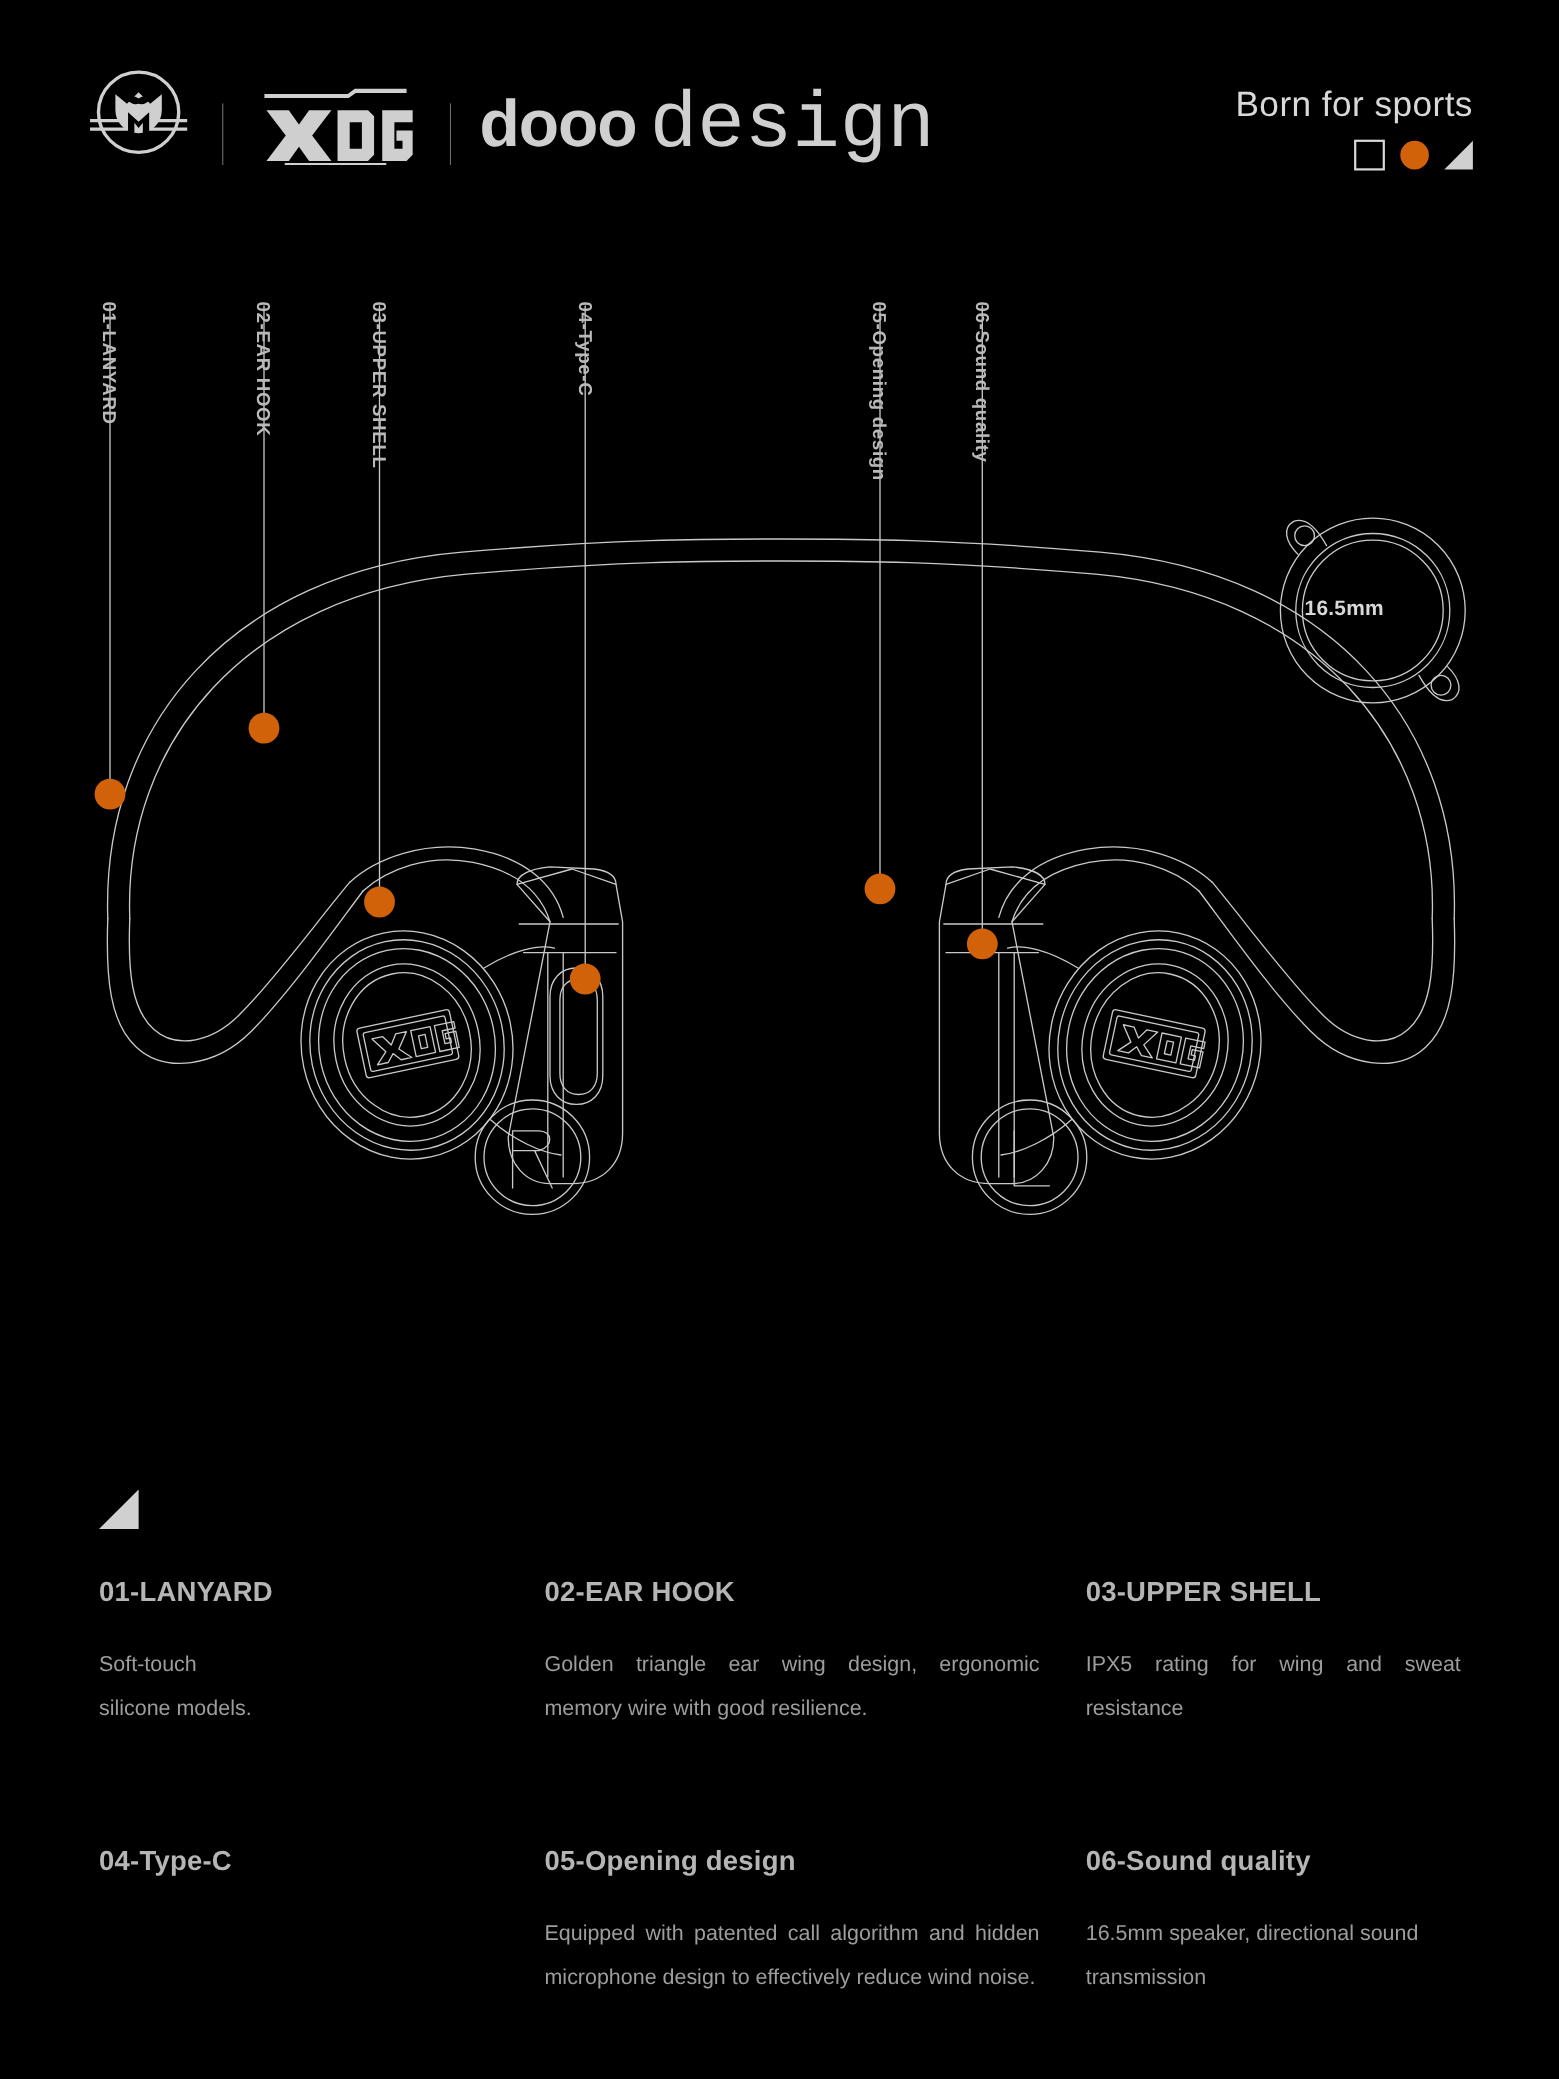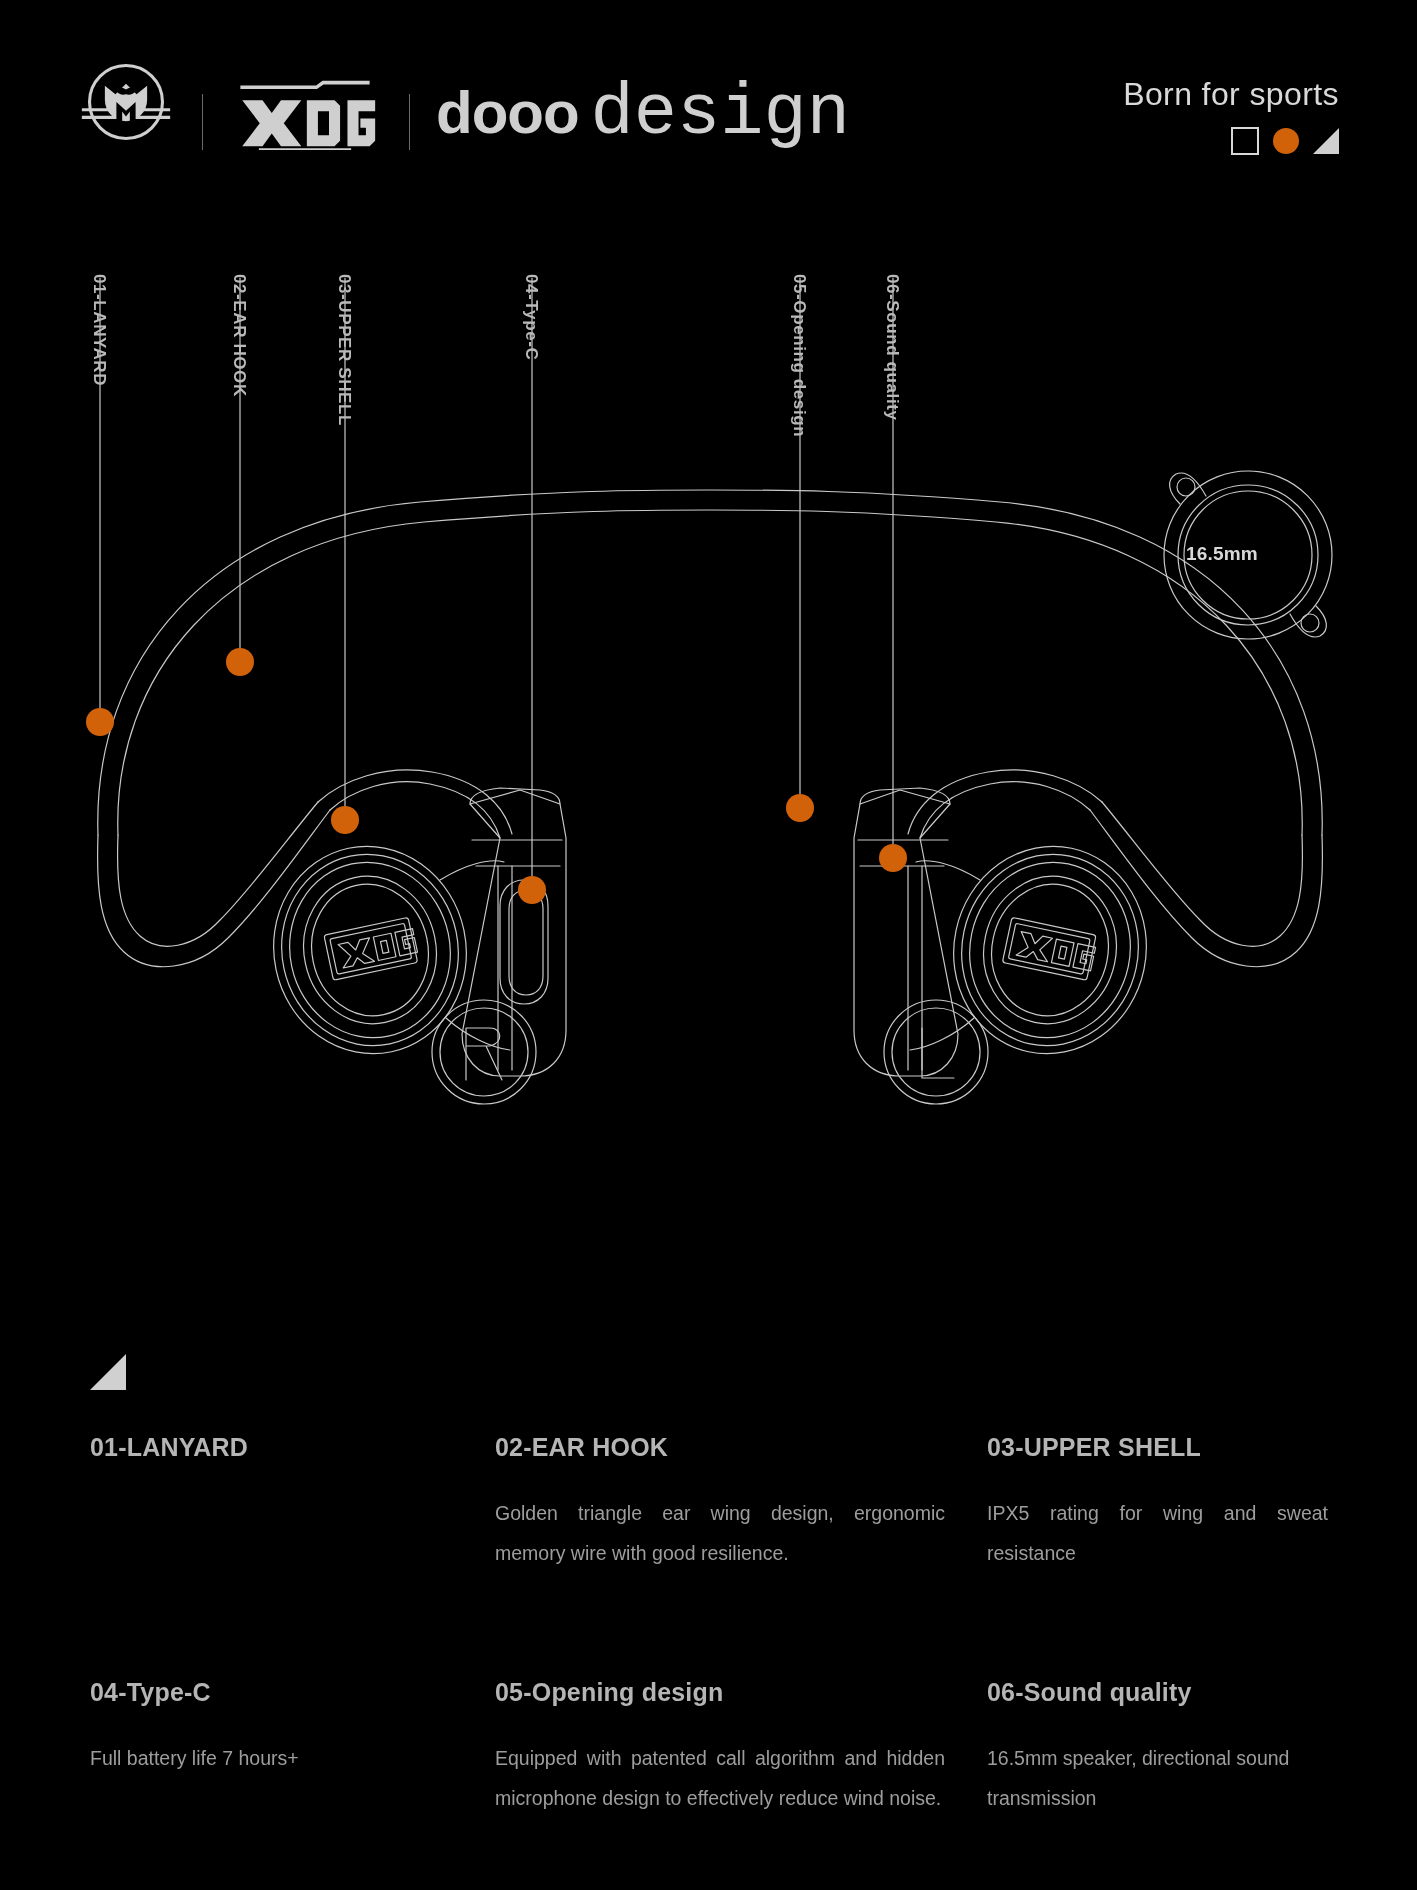--- a/index.html
+++ b/index.html
@@ -296,35 +296,36 @@
 </div>
 
 <div class="features">
 
   <span class="tri-marker"></span>
 
   <div class="grid">
 
     <div class="cell">
       <div class="feat-title">01-LANYARD</div>
+      <div class="feat-body nojust" style="white-space:pre-line;">Soft-touch
+silicone models.</div>
     </div>
 
     <div class="cell">
       <div class="feat-title">02-EAR HOOK</div>
       <div class="feat-body">Golden triangle ear wing design, ergonomic memory wire with good resilience.</div>
     </div>
 
     <div class="cell">
       <div class="feat-title">03-UPPER SHELL</div>
       <div class="feat-body">IPX5 rating for wing and sweat resistance</div>
     </div>
 
     <div class="cell">
       <div class="feat-title">04-Type-C</div>
-      <div class="feat-body nojust">Full battery life 7 hours+</div>
     </div>
 
     <div class="cell">
       <div class="feat-title">05-Opening design</div>
       <div class="feat-body">Equipped with patented call algorithm and hidden microphone design to effectively reduce wind noise.</div>
     </div>
 
     <div class="cell">
       <div class="feat-title">06-Sound quality</div>
       <div class="feat-body nojust">16.5mm speaker, directional sound transmission</div>

